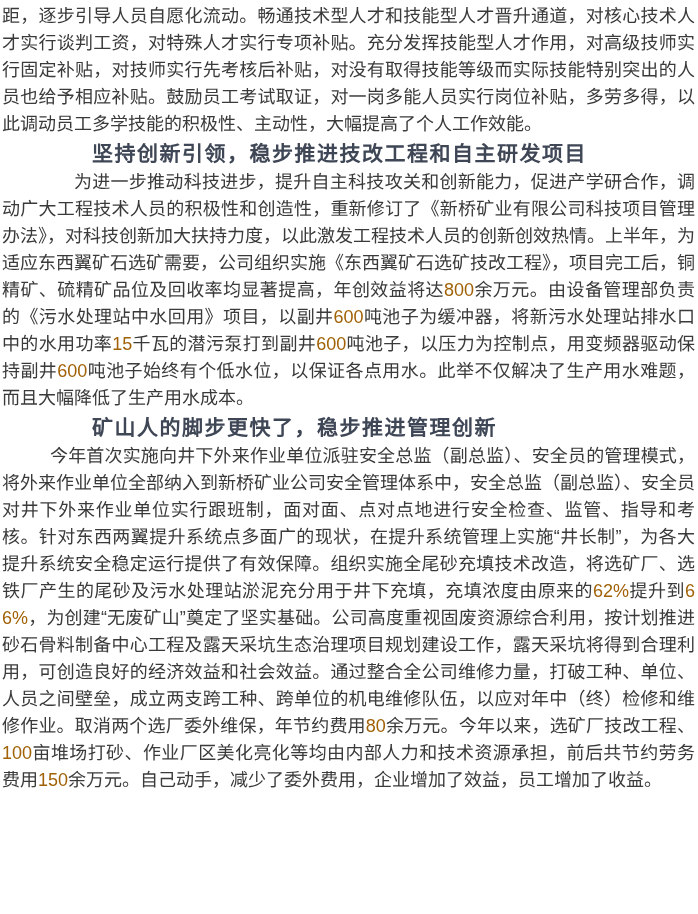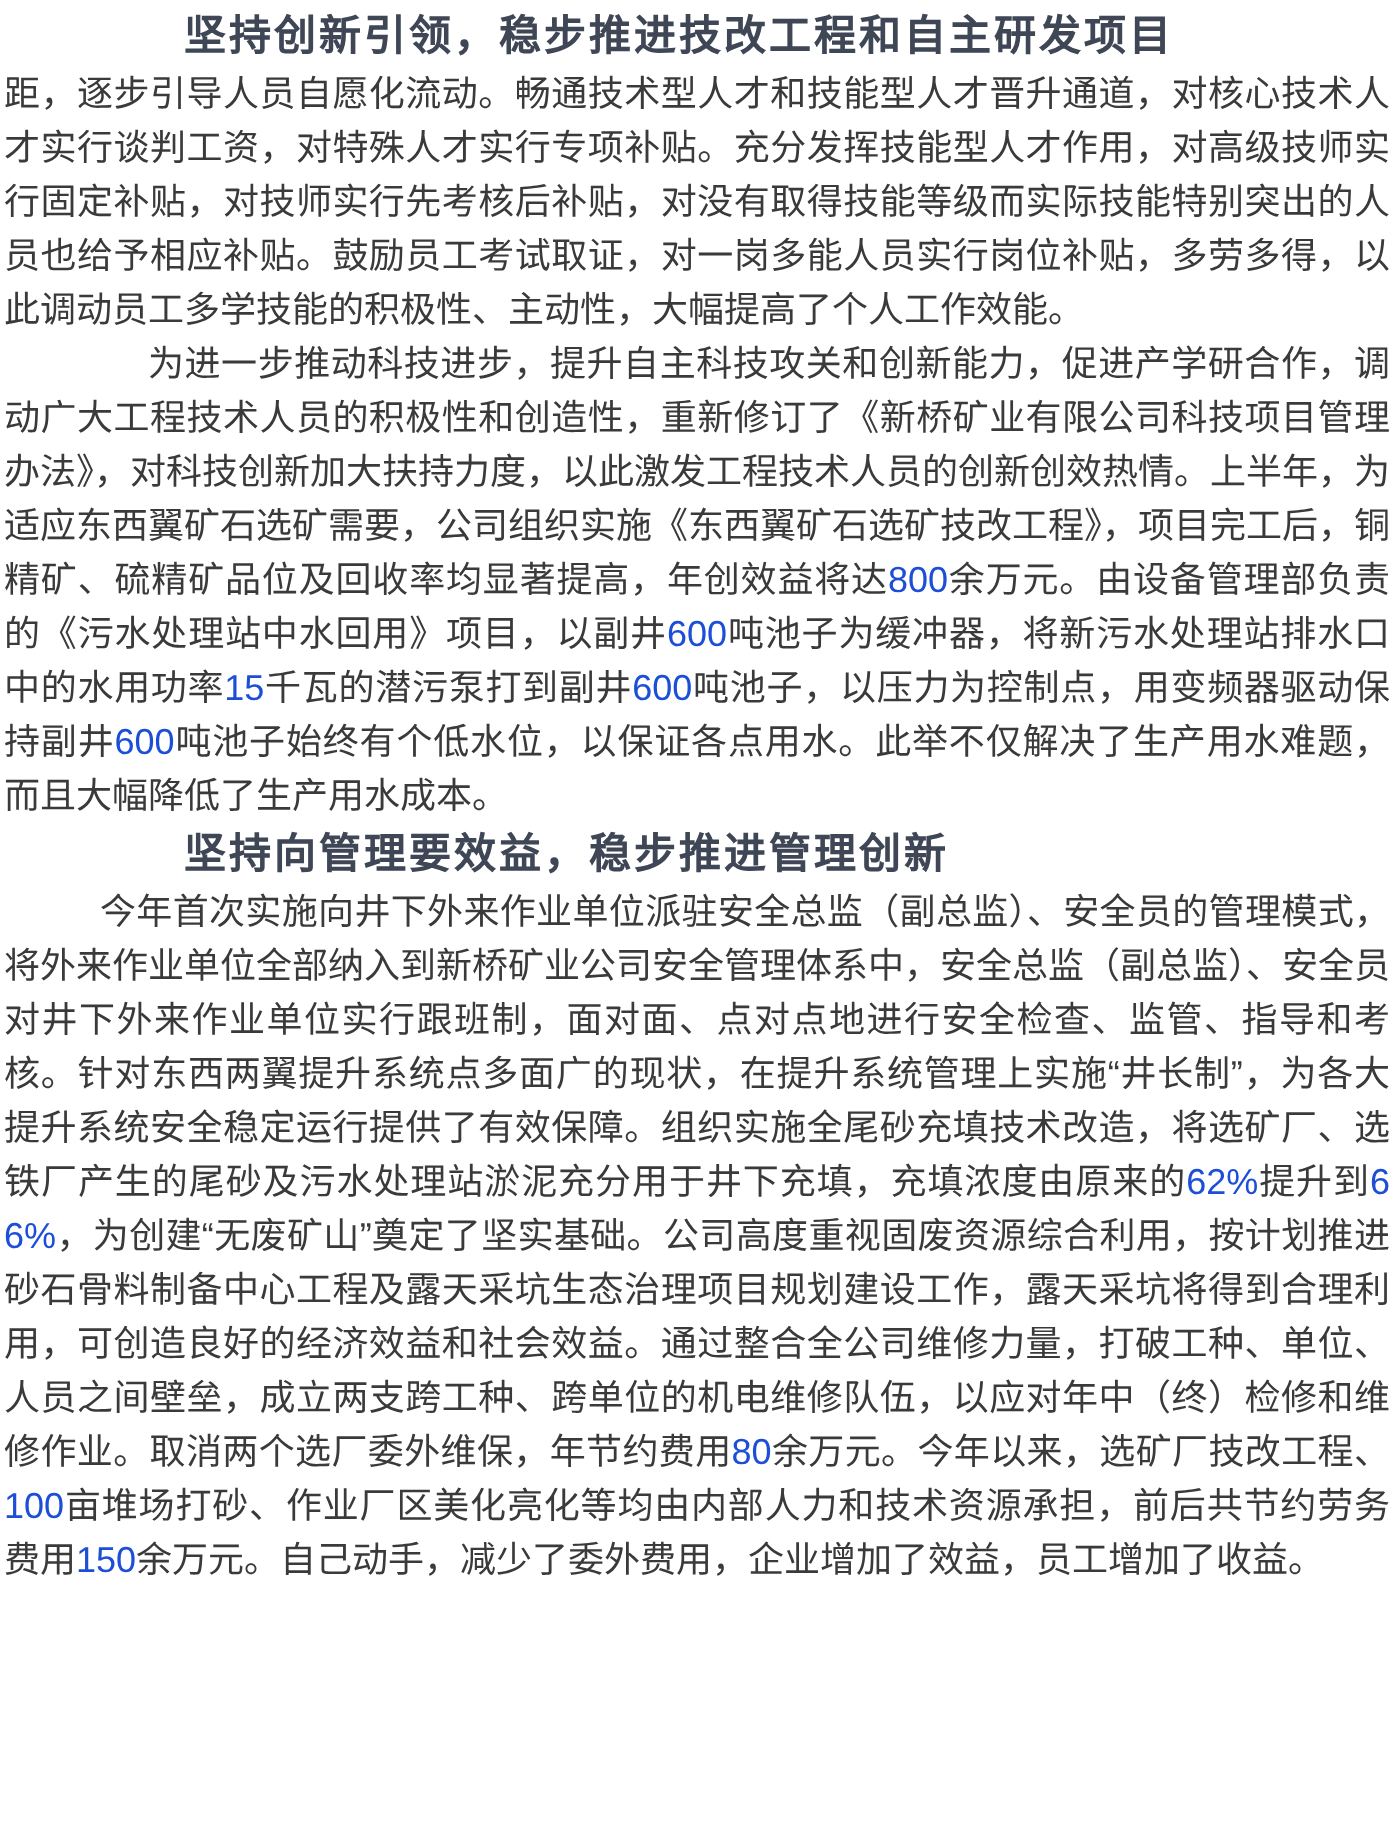--- a/index.html
+++ b/index.html
@@ -27,32 +27,32 @@
   .heading {
     margin: 1px 0;
     font-size: 21px;
     line-height: 29px;
     font-weight: bold;
     color: #3f4756;
     letter-spacing: 1.5px;
     text-indent: 90px;
     white-space: nowrap;
   }
-  .num { color: #1d4ed8; }
+  .num { color: #a16207; }
   .author { font-weight: bold; color: #303030; }
 </style>
 </head>
 <body>
 
 <div class="page">
 
+  <p class="para">距，逐步引导人员自愿化流动。畅通技术型人才和技能型人才晋升通道，对核心技术人才实行谈判工资，对特殊人才实行专项补贴。充分发挥技能型人才作用，对高级技师实行固定补贴，对技师实行先考核后补贴，对没有取得技能等级而实际技能特别突出的人员也给予相应补贴。鼓励员工考试取证，对一岗多能人员实行岗位补贴，多劳多得，以此调动员工多学技能的积极性、主动性，大幅提高了个人工作效能。</p>
+
   <p class="para heading">坚持创新引领，稳步推进技改工程和自主研发项目</p>
-
-  <p class="para">距，逐步引导人员自愿化流动。畅通技术型人才和技能型人才晋升通道，对核心技术人才实行谈判工资，对特殊人才实行专项补贴。充分发挥技能型人才作用，对高级技师实行固定补贴，对技师实行先考核后补贴，对没有取得技能等级而实际技能特别突出的人员也给予相应补贴。鼓励员工考试取证，对一岗多能人员实行岗位补贴，多劳多得，以此调动员工多学技能的积极性、主动性，大幅提高了个人工作效能。</p>
 
   <p class="para indent-lg">为进一步推动科技进步，提升自主科技攻关和创新能力，促进产学研合作，调动广大工程技术人员的积极性和创造性，重新修订了《新桥矿业有限公司科技项目管理办法》，对科技创新加大扶持力度，以此激发工程技术人员的创新创效热情。上半年，为适应东西翼矿石选矿需要，公司组织实施《东西翼矿石选矿技改工程》，项目完工后，铜精矿、硫精矿品位及回收率均显著提高，年创效益将达<span class="num">800</span>余万元。由设备管理部负责的《污水处理站中水回用》项目，以副井<span class="num">600</span>吨池子为缓冲器，将新污水处理站排水口中的水用功率<span class="num">15</span>千瓦的潜污泵打到副井<span class="num">600</span>吨池子，以压力为控制点，用变频器驱动保持副井<span class="num">600</span>吨池子始终有个低水位，以保证各点用水。此举不仅解决了生产用水难题，而且大幅降低了生产用水成本。</p>
 
-  <p class="para heading">坚持向管理要效益，稳步推进管理创新</p>
+  <p class="para heading">矿山人的脚步更快了，稳步推进管理创新</p>
 
   <p class="para indent-md">今年首次实施向井下外来作业单位派驻安全总监（副总监）、安全员的管理模式，将外来作业单位全部纳入到新桥矿业公司安全管理体系中，安全总监（副总监）、安全员对井下外来作业单位实行跟班制，面对面、点对点地进行安全检查、监管、指导和考核。针对东西两翼提升系统点多面广的现状，在提升系统管理上实施“井长制”，为各大提升系统安全稳定运行提供了有效保障。组织实施全尾砂充填技术改造，将选矿厂、选铁厂产生的尾砂及污水处理站淤泥充分用于井下充填，充填浓度由原来的<span class="num">62%</span>提升到<span class="num">66%</span>，为创建“无废矿山”奠定了坚实基础。公司高度重视固废资源综合利用，按计划推进砂石骨料制备中心工程及露天采坑生态治理项目规划建设工作，露天采坑将得到合理利用，可创造良好的经济效益和社会效益。通过整合全公司维修力量，打破工种、单位、人员之间壁垒，成立两支跨工种、跨单位的机电维修队伍，以应对年中（终）检修和维修作业。取消两个选厂委外维保，年节约费用<span class="num">80</span>余万元。今年以来，选矿厂技改工程、<span class="num">100</span>亩堆场打砂、作业厂区美化亮化等均由内部人力和技术资源承担，前后共节约劳务费用<span class="num">150</span>余万元。自己动手，减少了委外费用，企业增加了效益，员工增加了收益。</p>
 
 
 </div>
 
 </body></html>

